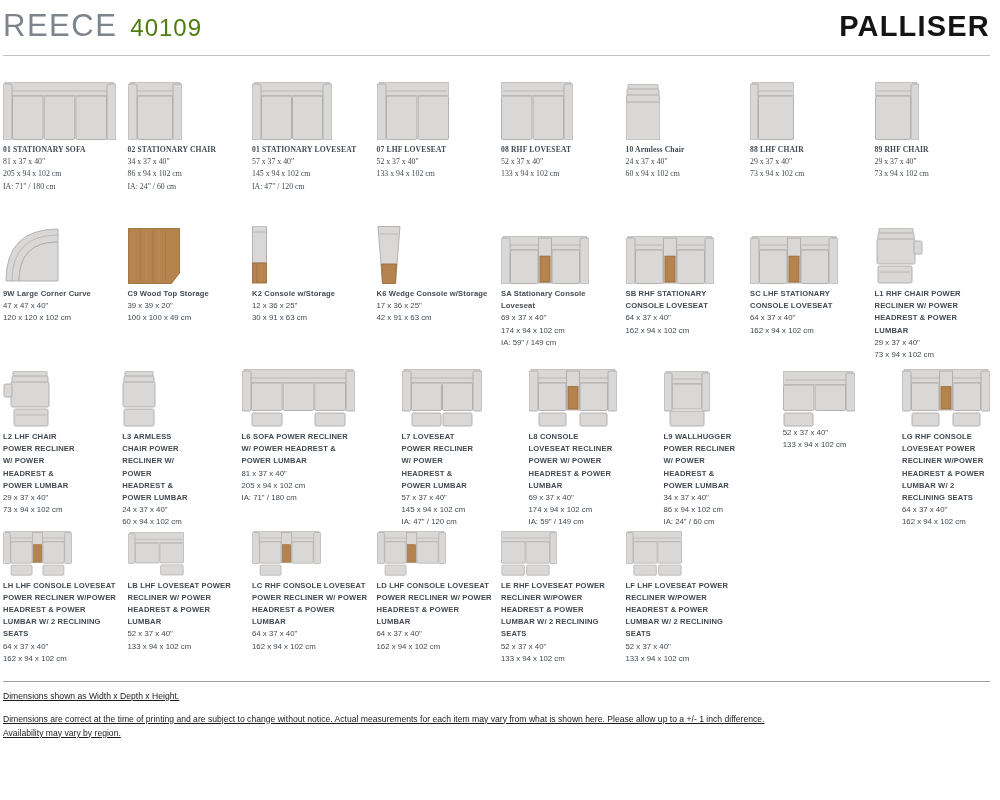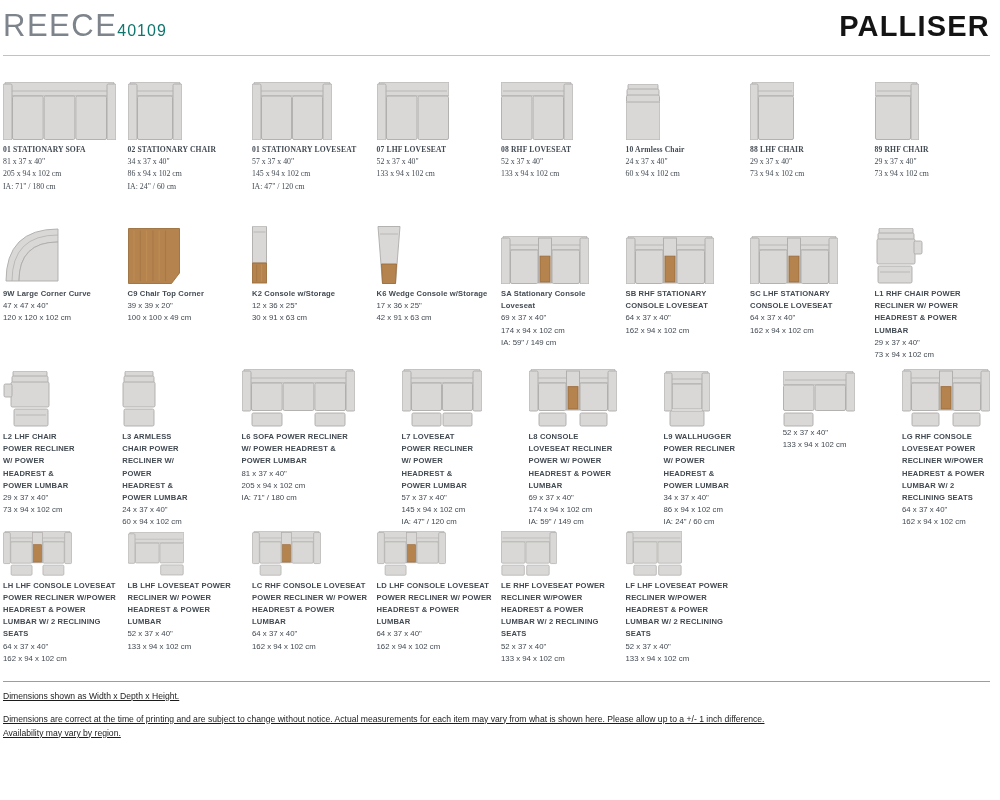--- a/index.html
+++ b/index.html
@@ -4,21 +4,21 @@
 <style>
   html,body{margin:0;padding:0;}
   body{
     width:1000px;height:800px;background:#fff;overflow:hidden;
     font-family:"Liberation Sans",sans-serif;color:#424a52;
   }
   .page{padding:0 10px 0 3px;}
   header{display:flex;justify-content:space-between;align-items:baseline;padding-top:8px;}
   .title{display:flex;align-items:baseline;}
   .collection{font-size:31px;letter-spacing:1.5px;color:#7e848c;font-weight:400;}
-  .model{font-size:16px;color:#0f766e;letter-spacing:1px;}
+  .model{font-size:24px;color:#4d7c0f;margin-left:13px;letter-spacing:1px;}
   .brand{font-size:29px;font-weight:700;color:#141414;letter-spacing:1.2px;margin-left:44px;}
   .hr-top{border:none;border-top:1px solid #c2c2c2;margin:11px 0 0;}
   .hr-bottom{border:none;border-top:1px solid #9d9d9d;margin:0;}
   #grid{margin-top:22px;}
   .row{display:grid;grid-template-columns:repeat(8,1fr);column-gap:9px;}
   .r1{min-height:144px;font-family:Liberation Serif, serif;}
   .r2{min-height:143px;}
   .r3{min-height:162px;gap:47px;}
   .r4{min-height:152px;}
   .diag{display:flex;align-items:flex-end;}
@@ -179,21 +179,21 @@
             <svg width="52" height="56" viewBox="0 0 52 56" xmlns="http://www.w3.org/2000/svg">
               <path d="M0.5 0.5 H51.5 V45 L43.5 55.5 H0.5 Z" fill="#b5834e" stroke="#9c6e3d" stroke-width="0.9"></path>
               <line x1="6" y1="2.5" x2="6" y2="53" stroke="#c79356" stroke-width="1.2" opacity="0.5"></line>
               <line x1="12.3" y1="2.5" x2="12.3" y2="53" stroke="#9e6f3e" stroke-width="1.2" opacity="0.5"></line>
               <line x1="18.6" y1="2.5" x2="18.6" y2="53" stroke="#c79356" stroke-width="1.2" opacity="0.5"></line>
               <line x1="24.9" y1="2.5" x2="24.9" y2="53" stroke="#9e6f3e" stroke-width="1.2" opacity="0.5"></line>
               <line x1="31.2" y1="2.5" x2="31.2" y2="53" stroke="#c79356" stroke-width="1.2" opacity="0.5"></line>
               <line x1="37.5" y1="2.5" x2="37.5" y2="53" stroke="#9e6f3e" stroke-width="1.2" opacity="0.5"></line>
             </svg>
           </div>
-          <div class="name">C9 Chair Top Corner</div>
+          <div class="name">C9 Wood Top Storage</div>
           <div class="dim">39 x 39 x 20"</div>
           <div class="dim">100 x 100 x 49 cm</div>
         </div>
         <div class="card">
           <div class="diag">
             <svg width="15" height="58" viewBox="0 0 15 58" xmlns="http://www.w3.org/2000/svg">
               <rect x="0.5" y="0" width="14" height="37" rx="1" fill="#d9d8d6" stroke="#aeacaa" stroke-width="0.9"></rect>
               <line x1="1.5" y1="6" x2="13.5" y2="6" stroke="#aeacaa" stroke-width="0.7"></line>
               <rect x="0.5" y="37" width="14" height="20" fill="#b5834e" stroke="#9c6e3d" stroke-width="0.9"></rect>
               <line x1="4.7" y1="38.5" x2="4.7" y2="55.5" stroke="#9e6f3e" stroke-width="1" opacity="0.6"></line>

